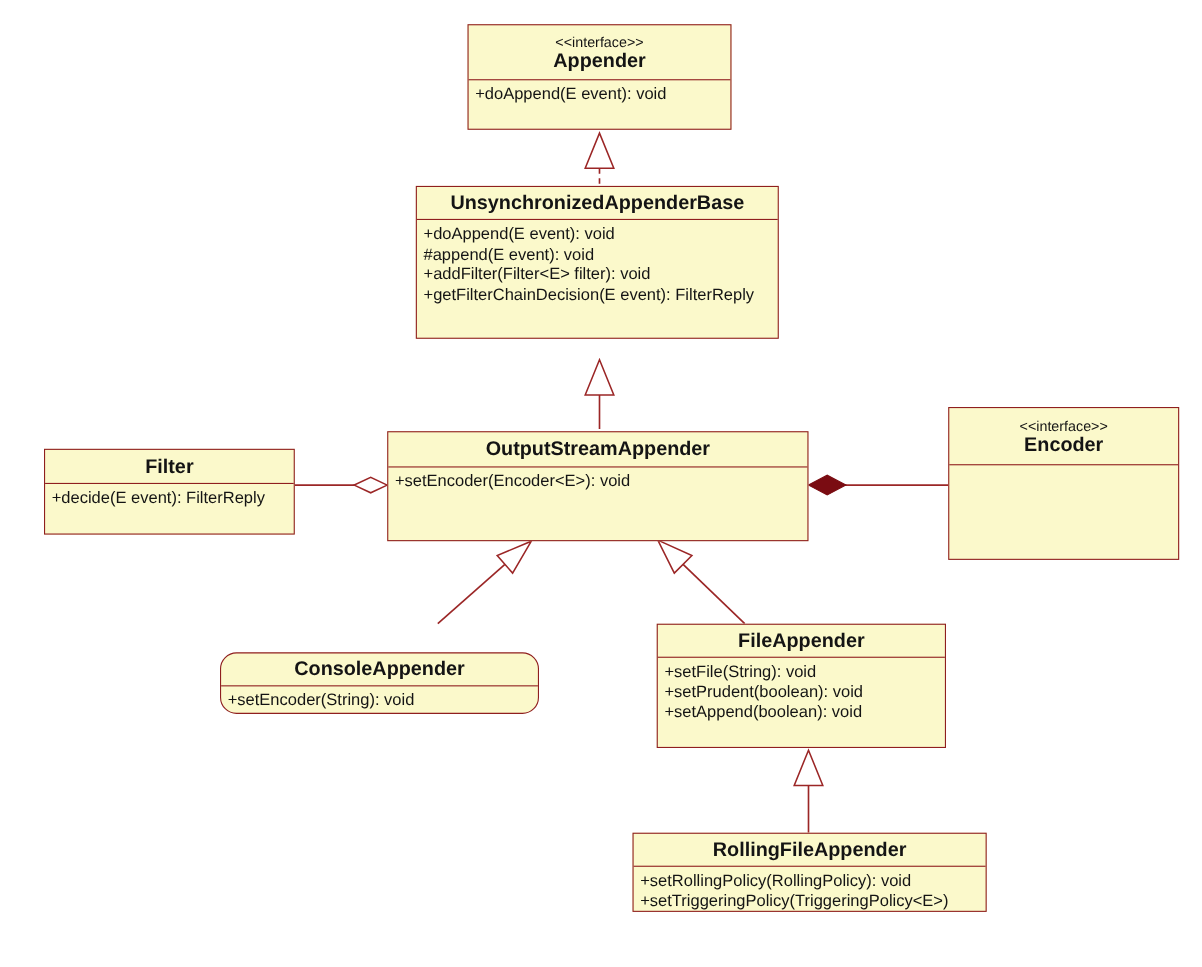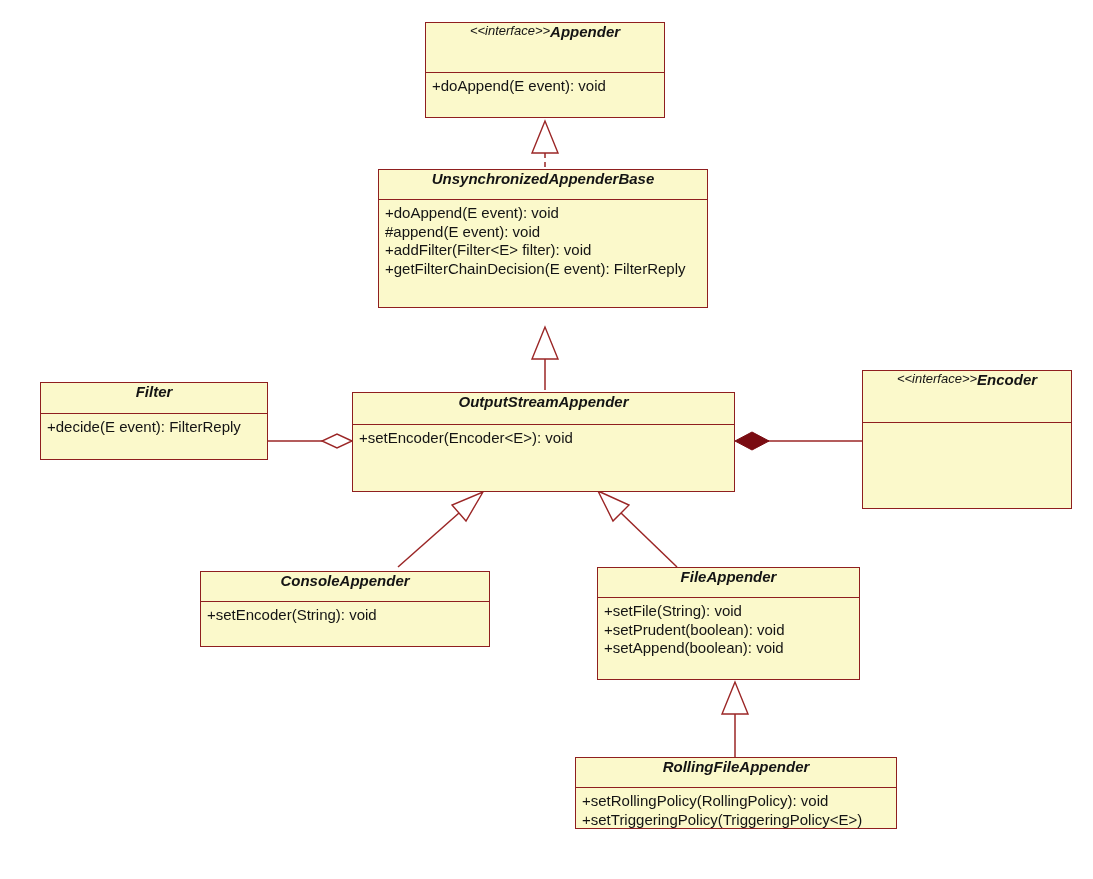--- a/index.html
+++ b/index.html
@@ -21,29 +21,28 @@
     position: absolute;
     box-sizing: border-box;
     background: #fbf9cb;
     border: 1.5px solid #8f1f1f;
     color: #141414;
   }
   .uml-title {
     box-sizing: border-box;
     border-bottom: 1.5px solid #8f1f1f;
     display: flex;
-    flex-direction: row;
+    flex-direction: column;
     justify-content: center;
-    align-items: flex-start;
+    align-items: center;
     text-align: center;
     width: 100%;
-    font-style: italic;
   }
   .uml-stereotype { font-size: 13px; line-height: 16px; }
-  .uml-name { font-size: 15px; font-weight: bold; line-height: 17px; }
+  .uml-name { font-size: 18px; font-weight: bold; line-height: 17px; }
   .uml-body { padding: 4px 6px 0 6px; }
   .uml-method {
     font-size: 15px;
     line-height: 18.5px;
     white-space: nowrap;
   }
 </style>
 </head>
 <body>
 
@@ -111,37 +110,37 @@
 
   <div class="uml-class" style="left:352px; top:392px; width:383px; height:100px;">
     <div class="uml-title" style="height:32px;">
       <div class="uml-name">OutputStreamAppender</div>
     </div>
     <div class="uml-body">
       <div class="uml-method">+setEncoder(Encoder&lt;E&gt;): void</div>
     </div>
   </div>
 
-  <div class="uml-class" style="left:40px; top:382px; width:228px; height:78px;">
+  <div class="uml-class" style="left:40px; top:408px; width:228px; height:78px;">
     <div class="uml-title" style="height:31px;">
       <div class="uml-name">Filter</div>
     </div>
     <div class="uml-body">
       <div class="uml-method">+decide(E event): FilterReply</div>
     </div>
   </div>
 
   <div class="uml-class" style="left:862px; top:370px; width:210px; height:139px;">
     <div class="uml-title" style="height:52px;">
       <div class="uml-stereotype">&lt;&lt;interface&gt;&gt;</div>
       <div class="uml-name">Encoder</div>
     </div>
   </div>
 
-  <div class="uml-class" style="left:200px; top:571px; width:290px; height:76px;">
+  <div class="uml-class" style="left:200px; top:593px; width:290px; height:56px;border-radius:15px;">
     <div class="uml-title" style="height:30px;">
       <div class="uml-name">ConsoleAppender</div>
     </div>
     <div class="uml-body">
       <div class="uml-method">+setEncoder(String): void</div>
     </div>
   </div>
 
   <div class="uml-class" style="left:597px; top:567px; width:263px; height:113px;">
     <div class="uml-title" style="height:30px;">

